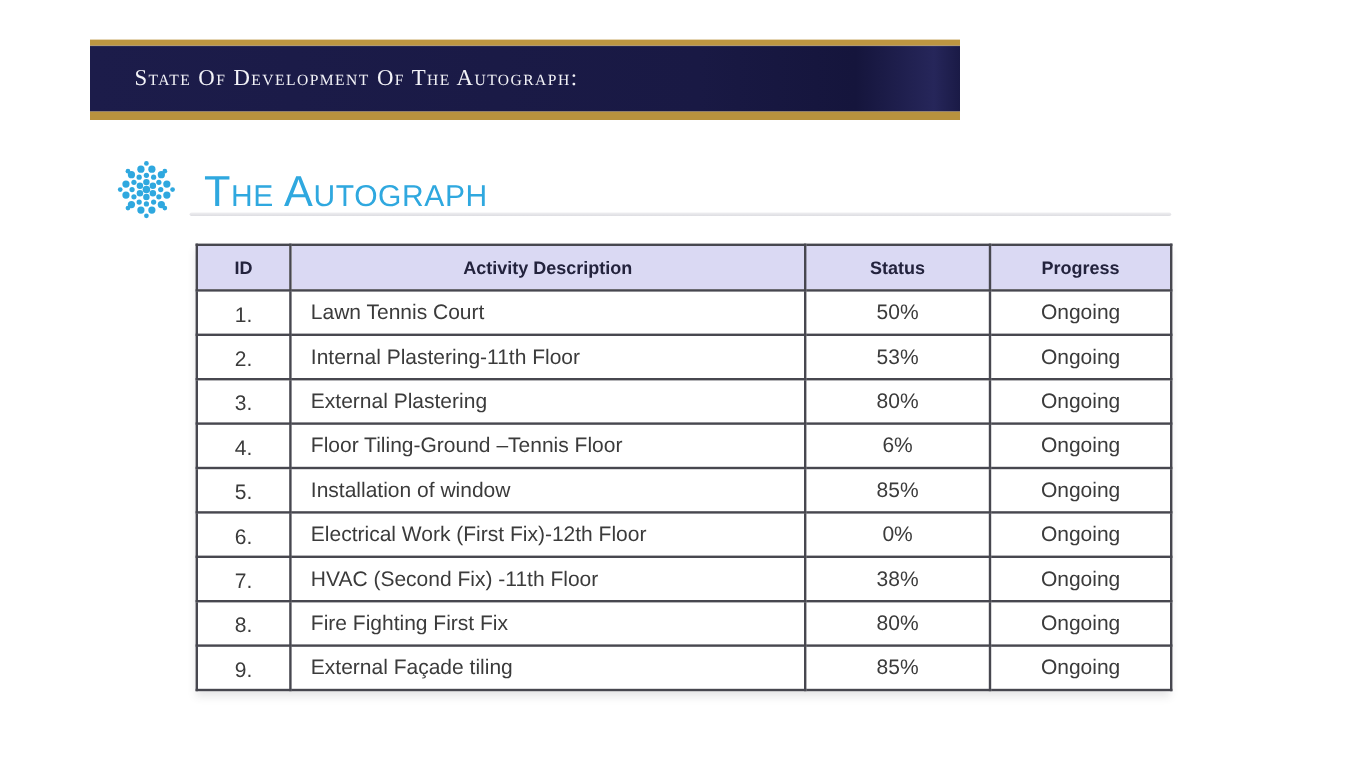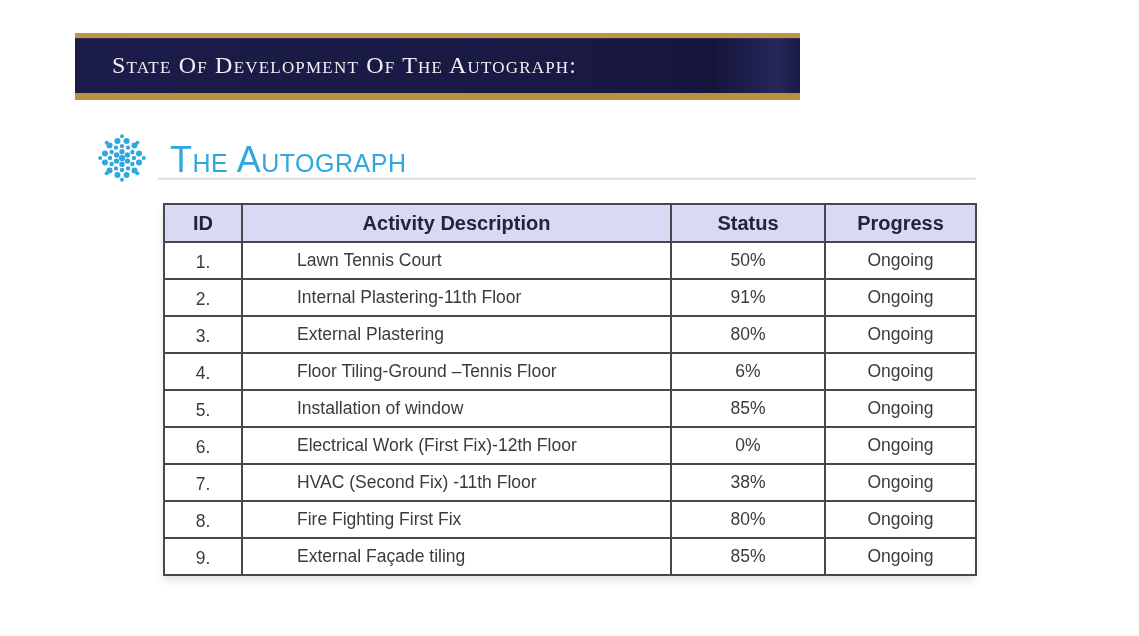--- a/index.html
+++ b/index.html
@@ -21,21 +21,21 @@
     border-top: 5px solid #bd9641;
     border-bottom: 7px solid #b8923e;
     box-shadow: inset 0 1px 0 rgba(255,255,255,0.08);
     display: flex;
     align-items: center;
   }
   .banner-title {
     padding-left: 37px;
     font-family: "Liberation Serif", serif;
     font-variant: small-caps;
-    font-size: 24px;
+    font-size: 19px;
     letter-spacing: 1.2px;
     color: #f2f2f7;
     white-space: nowrap;
   }
 
   
   .section-icon {
     position: absolute;
     left: 95px; top: 131px;
     width: 54px; height: 54px;
@@ -71,37 +71,37 @@
   }
   .status-table th, .status-table td {
     border: 2px solid #47474f;
     box-sizing: border-box;
     overflow: hidden;
     white-space: nowrap;
   }
   .status-table thead th {
     background: #dad9f3;
     color: #23233d;
-    font-size: 20px;
+    font-size: 15px;
     font-weight: bold;
     height: 38px;
     text-align: center;
     padding: 0;
   }
   .status-table tbody td {
     background: #ffffff;
     color: #3b3b3b;
     font-size: 17.5px;
     height: 37px;
     text-align: center;
     padding: 0;
   }
   .status-table tbody td.cell-activity {
     text-align: left;
-    padding-left: 54px;
+    padding-left: 16px;
   }
   .status-table tbody td.cell-id { padding-top: 3px; }
 </style>
 </head>
 <body>
 
 <div class="slide">
 
   <div class="banner">
     <div class="banner-title">State Of Development Of The Autograph:</div>
@@ -175,21 +175,21 @@
       <tbody>
         <tr>
           <td class="cell-id">1.</td>
           <td class="cell-activity">Lawn Tennis Court</td>
           <td>50%</td>
           <td>Ongoing</td>
         </tr>
         <tr>
           <td class="cell-id">2.</td>
           <td class="cell-activity">Internal Plastering-11th Floor</td>
-          <td>91%</td>
+          <td>53%</td>
           <td>Ongoing</td>
         </tr>
         <tr>
           <td class="cell-id">3.</td>
           <td class="cell-activity">External Plastering</td>
           <td>80%</td>
           <td>Ongoing</td>
         </tr>
         <tr>
           <td class="cell-id">4.</td>

